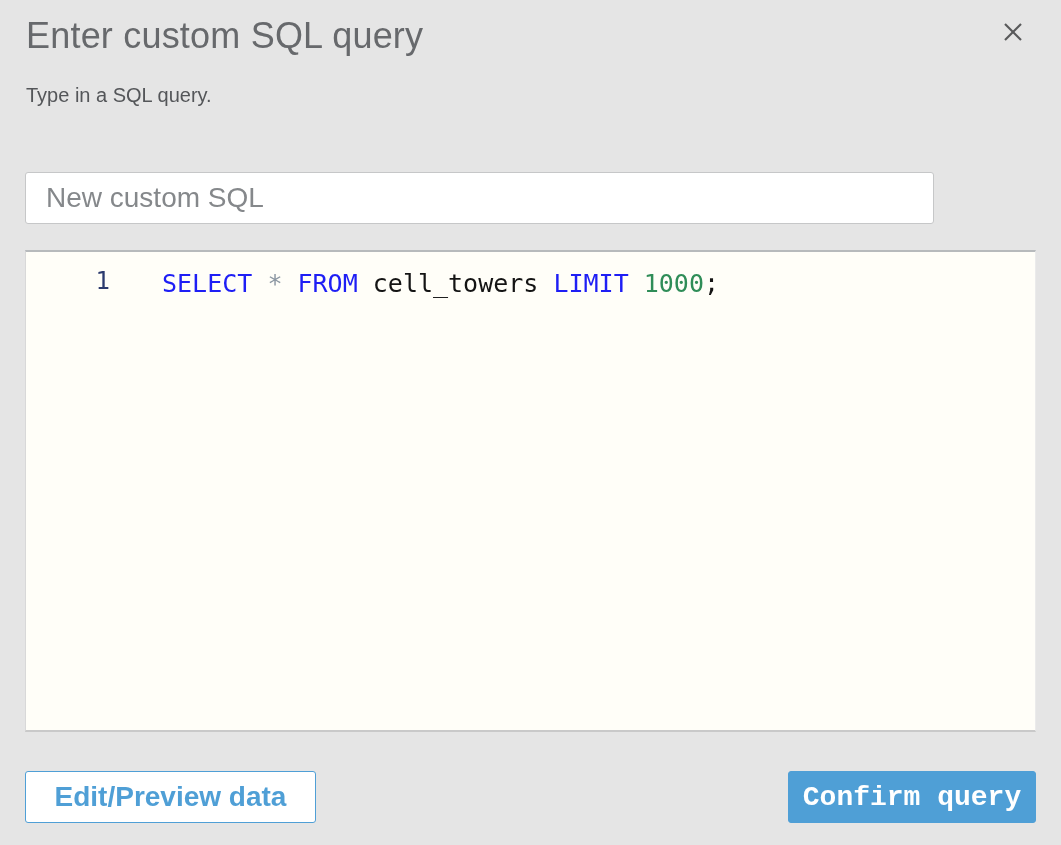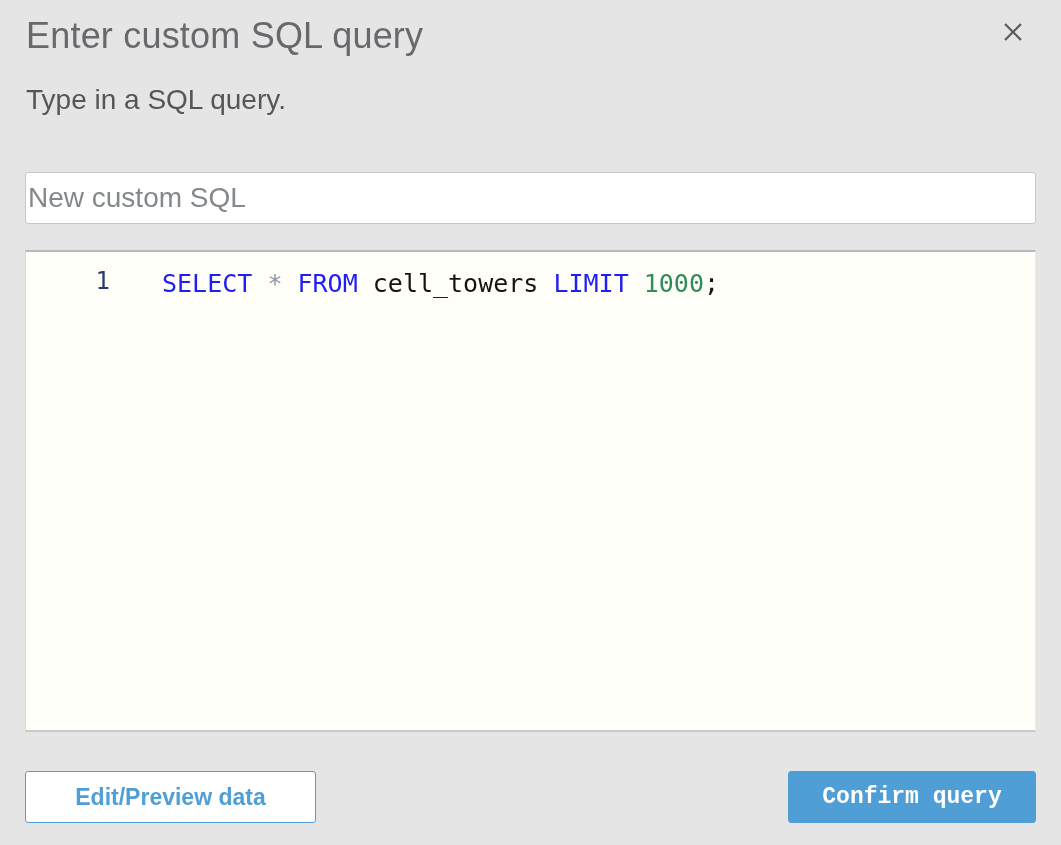--- a/index.html
+++ b/index.html
@@ -18,28 +18,28 @@
     letter-spacing: 0.2px;
   }
   .close-btn {
     position: absolute; left: 998px; top: 17px;
     width: 30px; height: 30px;
     display: flex; align-items: center; justify-content: center;
     cursor: pointer; background: transparent; border: none;
   }
   .dialog-subtitle {
     position: absolute; left: 26px; top: 84px;
-    font-size: 28px; font-weight: 400; color: #545659;
+    font-size: 20px; font-weight: 400; color: #545659;
   }
 
   .name-input {
     position: absolute; left: 25px; top: 172px;
-    width: 1011px; height: 52px;
+    width: 909px; height: 52px;
     border: 1px solid #c6c7c8; border-radius: 3px;
-    padding: 0 2px;
+    padding: 0 20px;
     font-family: "Liberation Sans", sans-serif;
     font-size: 28px; color: #85888b;
     background: #ffffff; outline: none;
   }
 
   .sql-editor {
     position: absolute; left: 25px; top: 250px;
     width: 1011px; height: 482px;
     background: #fffef8;
     border-top: 2px solid #b7babc;
@@ -62,21 +62,21 @@
     position: absolute; left: 114px; top: 15px; right: 4px;
     white-space: pre; line-height: 34px;
     color: #141414;
     margin-left: 22px;
   }
 
   .footer-btn {
     position: absolute; top: 771px; height: 52px;
     border-radius: 3px;
     font-family: "Liberation Sans", sans-serif;
-    font-size: 23px; font-weight: 600;
+    font-size: 28px; font-weight: 600;
     display: flex; align-items: center; justify-content: center;
     cursor: pointer;
   }
   .btn-secondary {
     left: 25px; width: 291px;
     background: #ffffff;
     border: 1px solid #4f9fd6;
     color: #4f9fd6;
   }
   .btn-primary {

